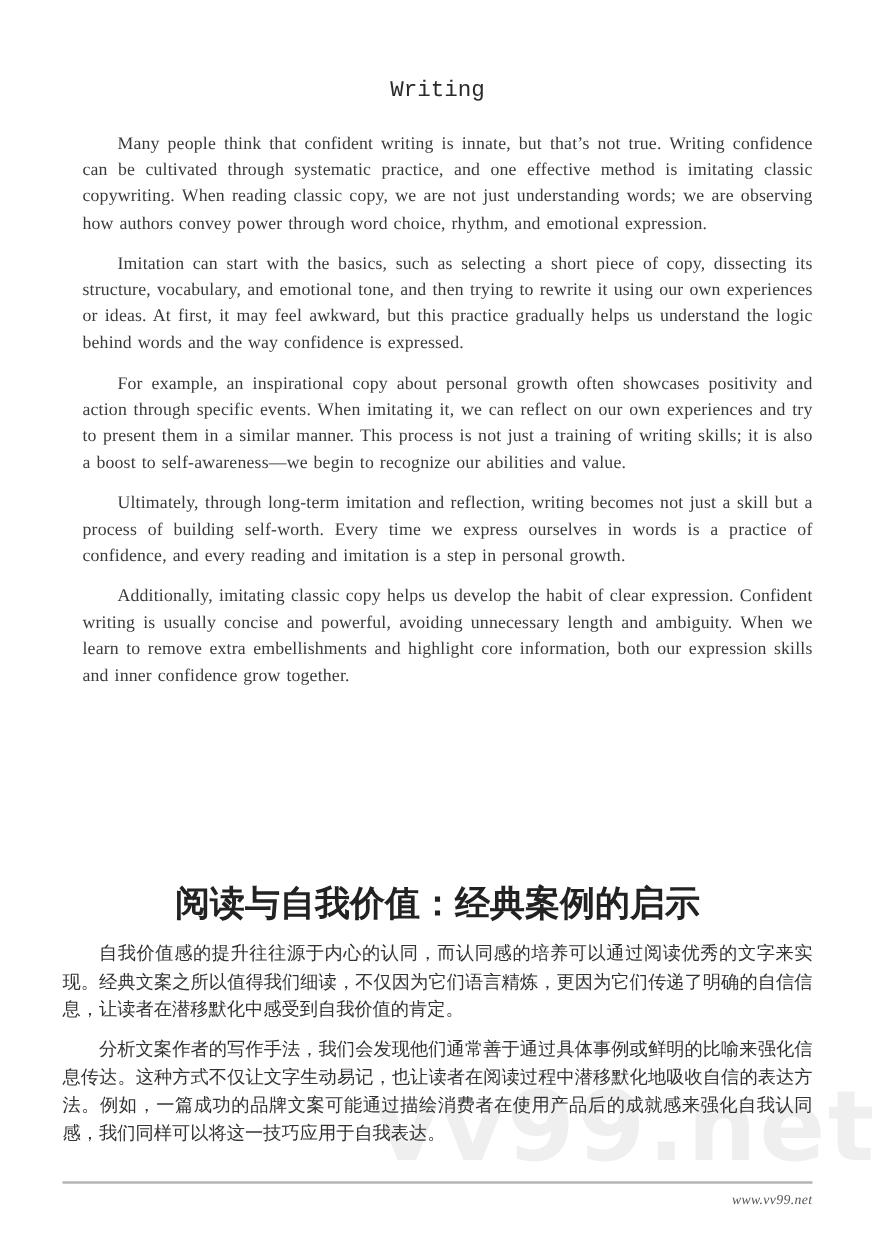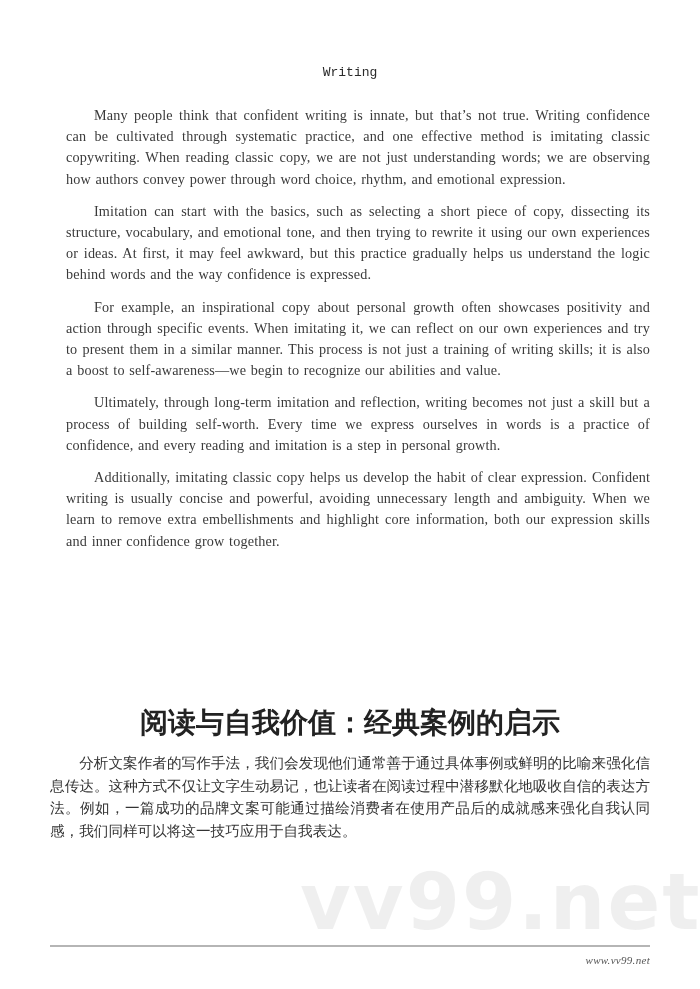--- a/index.html
+++ b/index.html
@@ -20,21 +20,21 @@
       top: 0;
       width: 600px;
     }
     .en-title {
       position: absolute;
       top: 60px;
       left: 0;
       width: 600px;
       text-align: center;
       font-family: "Liberation Mono", "DejaVu Sans Mono", monospace;
-      font-size: 13px;
+      font-size: 18px;
       line-height: 26px;
       color: #2a2a2a;
       margin: 0;
       font-weight: normal;
     }
     .en-body {
       position: absolute;
       top: 105px;
       left: 0;
       width: 600px;
@@ -121,20 +121,21 @@
     <p class="en-para">Many people think that confident writing is innate, but that’s not true. Writing confidence can be cultivated through systematic practice, and one effective method is imitating classic copywriting. When reading classic copy, we are not just understanding words; we are observing how authors convey power through word choice, rhythm, and emotional expression.</p>
     <p class="en-para">Imitation can start with the basics, such as selecting a short piece of copy, dissecting its structure, vocabulary, and emotional tone, and then trying to rewrite it using our own experiences or ideas. At first, it may feel awkward, but this practice gradually helps us understand the logic behind words and the way confidence is expressed.</p>
     <p class="en-para">For example, an inspirational copy about personal growth often showcases positivity and action through specific events. When imitating it, we can reflect on our own experiences and try to present them in a similar manner. This process is not just a training of writing skills; it is also a boost to self-awareness—we begin to recognize our abilities and value.</p>
     <p class="en-para">Ultimately, through long-term imitation and reflection, writing becomes not just a skill but a process of building self-worth. Every time we express ourselves in words is a practice of confidence, and every reading and imitation is a step in personal growth.</p>
     <p class="en-para">Additionally, imitating classic copy helps us develop the habit of clear expression. Confident writing is usually concise and powerful, avoiding unnecessary length and ambiguity. When we learn to remove extra embellishments and highlight core information, both our expression skills and inner confidence grow together.</p>
   </div>
 
   <h2 class="cn-title">阅读与自我价值：经典案例的启示</h2>
 
   <div class="cn-body">
+    <p class="cn-para">自我价值感的提升往往源于内心的认同，而认同感的培养可以通过阅读优秀的文字来实现。经典文案之所以值得我们细读，不仅因为它们语言精炼，更因为它们传递了明确的自信信息，让读者在潜移默化中感受到自我价值的肯定。</p>
     <p class="cn-para">分析文案作者的写作手法，我们会发现他们通常善于通过具体事例或鲜明的比喻来强化信息传达。这种方式不仅让文字生动易记，也让读者在阅读过程中潜移默化地吸收自信的表达方法。例如，一篇成功的品牌文案可能通过描绘消费者在使用产品后的成就感来强化自我认同感，我们同样可以将这一技巧应用于自我表达。</p>
   </div>
 </div>
 
 <div class="watermark">vv99.net</div>
 
 <div class="divider"></div>
 <div class="footer-url">www.vv99.net</div>
 
 </body></html>

